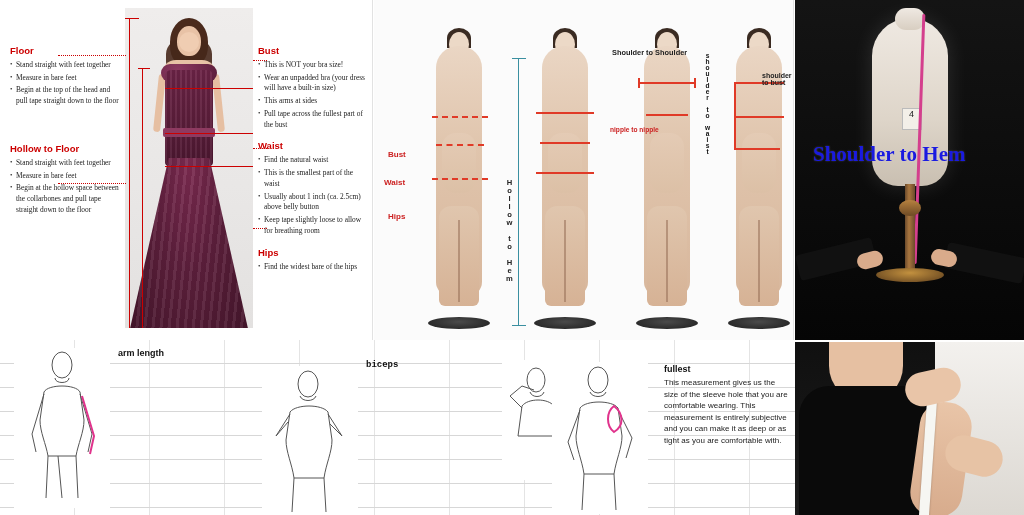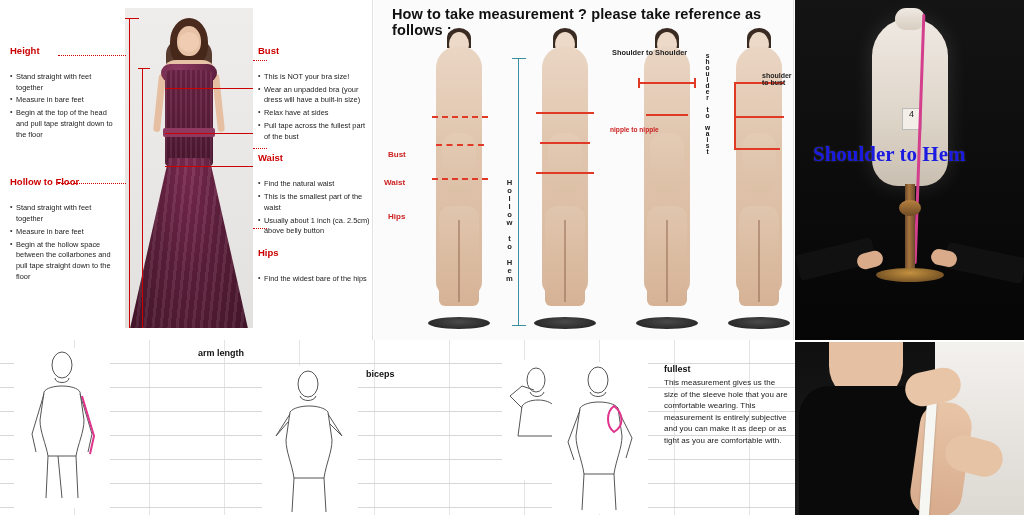--- a/index.html
+++ b/index.html
@@ -23,21 +23,21 @@
   .blk-title {
     color:#cc0000; font-weight:bold; font-size:9.5px; margin-bottom:3px;
   }
   .blk li {
     font-size:7.4px; color:#222; line-height:1.45; margin-bottom:2px;
     list-style:none; position:relative; padding-left:6px;
   }
   .blk li:before {
     content:"\2022"; position:absolute; left:0; top:-1px; font-size:7px; color:#333;
   }
-  .blk ul { margin:16px 0 10px 0; padding:0; }
+  .blk ul { margin:4px 0 10px 0; padding:0;font-family:Liberation Serif, serif; }
 
   
   #dress-photo {
     position:absolute; left:125px; top:8px; width:128px; height:320px;
     background:#f2f0ef;
     overflow:hidden;
   }
   .dress-bg { position:absolute; inset:0; background:
       linear-gradient(#efedec,#e9e7e6 55%,#e3e1e0); }
   .skirt {
@@ -317,21 +317,21 @@
 
     <div class="dotted" style="left:58px; top:55px; width:68px;"></div>
     <div class="dotted" style="left:58px; top:183px; width:68px;"></div>
 
     <div class="dotted" style="left:253px; top:60px; width:14px;"></div>
     <div class="dotted" style="left:253px; top:148px; width:14px;"></div>
     <div class="dotted" style="left:253px; top:228px; width:14px;"></div>
 
     <div class="p1-left">
       <div class="blk">
-        <div class="blk-title">Height</div>
+        <div class="blk-title">Floor</div>
         <ul>
           <li>Stand straight with feet together</li>
           <li>Measure in bare feet</li>
           <li>Begin at the top of the head and pull tape straight down to the floor</li>
         </ul>
       </div>
       <div class="blk" style="margin-top:36px;">
         <div class="blk-title">Hollow to Floor</div>
         <ul>
           <li>Stand straight with feet together</li>
@@ -340,43 +340,43 @@
         </ul>
       </div>
     </div>
 
     <div class="p1-right">
       <div class="blk">
         <div class="blk-title">Bust</div>
         <ul>
           <li>This is NOT your bra size!</li>
           <li>Wear an unpadded bra (your dress will have a built-in size)</li>
-          <li>Relax have at sides</li>
+          <li>This arms at sides</li>
           <li>Pull tape across the fullest part of the bust</li>
         </ul>
       </div>
       <div class="blk">
         <div class="blk-title">Waist</div>
         <ul>
           <li>Find the natural waist</li>
           <li>This is the smallest part of the waist</li>
           <li>Usually about 1 inch (ca. 2.5cm) above belly button</li>
+          <li>Keep tape slightly loose to allow for breathing room</li>
         </ul>
       </div>
       <div class="blk">
         <div class="blk-title">Hips</div>
         <ul>
           <li>Find the widest bare of the hips</li>
         </ul>
       </div>
     </div>
   </div>
 
   <div id="panel-mannequins">
-    <div id="p2-title">How to take measurement ?  please take reference as follows :</div>
 
     <div class="figwrap" style="left:44px;">
       <div class="fig-hair"></div>
       <div class="fig-head"></div>
       <div class="fig-body"></div>
       <div class="fig-waist"></div>
       <div class="fig-legs"></div>
       <div class="fig-base"></div>
       <div class="mtape dash" style="left:14px; top:78px; width:56px;"></div>
       <div class="mtape dash" style="left:18px; top:106px; width:48px;"></div>
@@ -460,37 +460,37 @@
           <path d="M41 30 C41 36, 55 36, 55 30"></path>
           <path d="M30 44 C34 36, 62 36, 66 44 L70 72 C70 84, 64 96, 62 108 L34 108 C32 96, 26 84, 26 72 Z"></path>
           <path d="M30 46 L18 86 L22 104"></path>
           <path d="M66 46 L78 86 L74 104"></path>
           <path d="M34 108 L32 150 M62 108 L64 150"></path>
           <path d="M44 108 L48 150"></path>
         </g>
         <path d="M68 48 L80 88 L76 106" fill="none" stroke="#e0338c" stroke-width="2"></path>
       </svg>
     </div>
-    <div class="note" style="left:118px; top:8px; width:126px;text-align:right;">
+    <div class="note" style="left:118px; top:8px; width:126px;">
       <div class="note-title">arm length</div>
     </div>
 
     <div class="sketch sk" style="left:262px; top:26px; width:96px; height:150px;">
       <svg width="96" height="150" viewBox="0 0 96 150">
         <g fill="none" stroke="#555" stroke-width="1">
           <ellipse cx="46" cy="18" rx="10" ry="13"></ellipse>
           <path d="M38 30 C40 36, 52 36, 54 30"></path>
           <path d="M28 46 C34 38, 60 38, 66 46 L70 74 C70 86, 64 98, 62 112 L32 112 C30 98, 24 86, 24 74 Z"></path>
           <path d="M28 48 L14 70 L26 56"></path>
           <path d="M66 48 L80 70 L68 58"></path>
           <path d="M32 112 L30 146 M62 112 L64 146"></path>
         </g>
       </svg>
     </div>
-    <div class="note" style="left:366px; top:29px; width:120px;">
+    <div class="note" style="left:366px; top:20px; width:120px;font-family:Liberation Mono, monospace;">
       <div class="note-title">biceps</div>
     </div>
 
     <div class="sketch sk" style="left:502px; top:20px; width:70px; height:120px;">
       <svg width="70" height="120" viewBox="0 0 70 120">
         <g fill="none" stroke="#555" stroke-width="1">
           <ellipse cx="34" cy="20" rx="9" ry="12"></ellipse>
           <path d="M28 32 C30 38, 40 38, 42 32"></path>
           <path d="M20 46 C26 38, 46 38, 52 46 L56 76 L16 76 Z"></path>
           <path d="M20 48 L8 36 L20 26 L32 30"></path>

